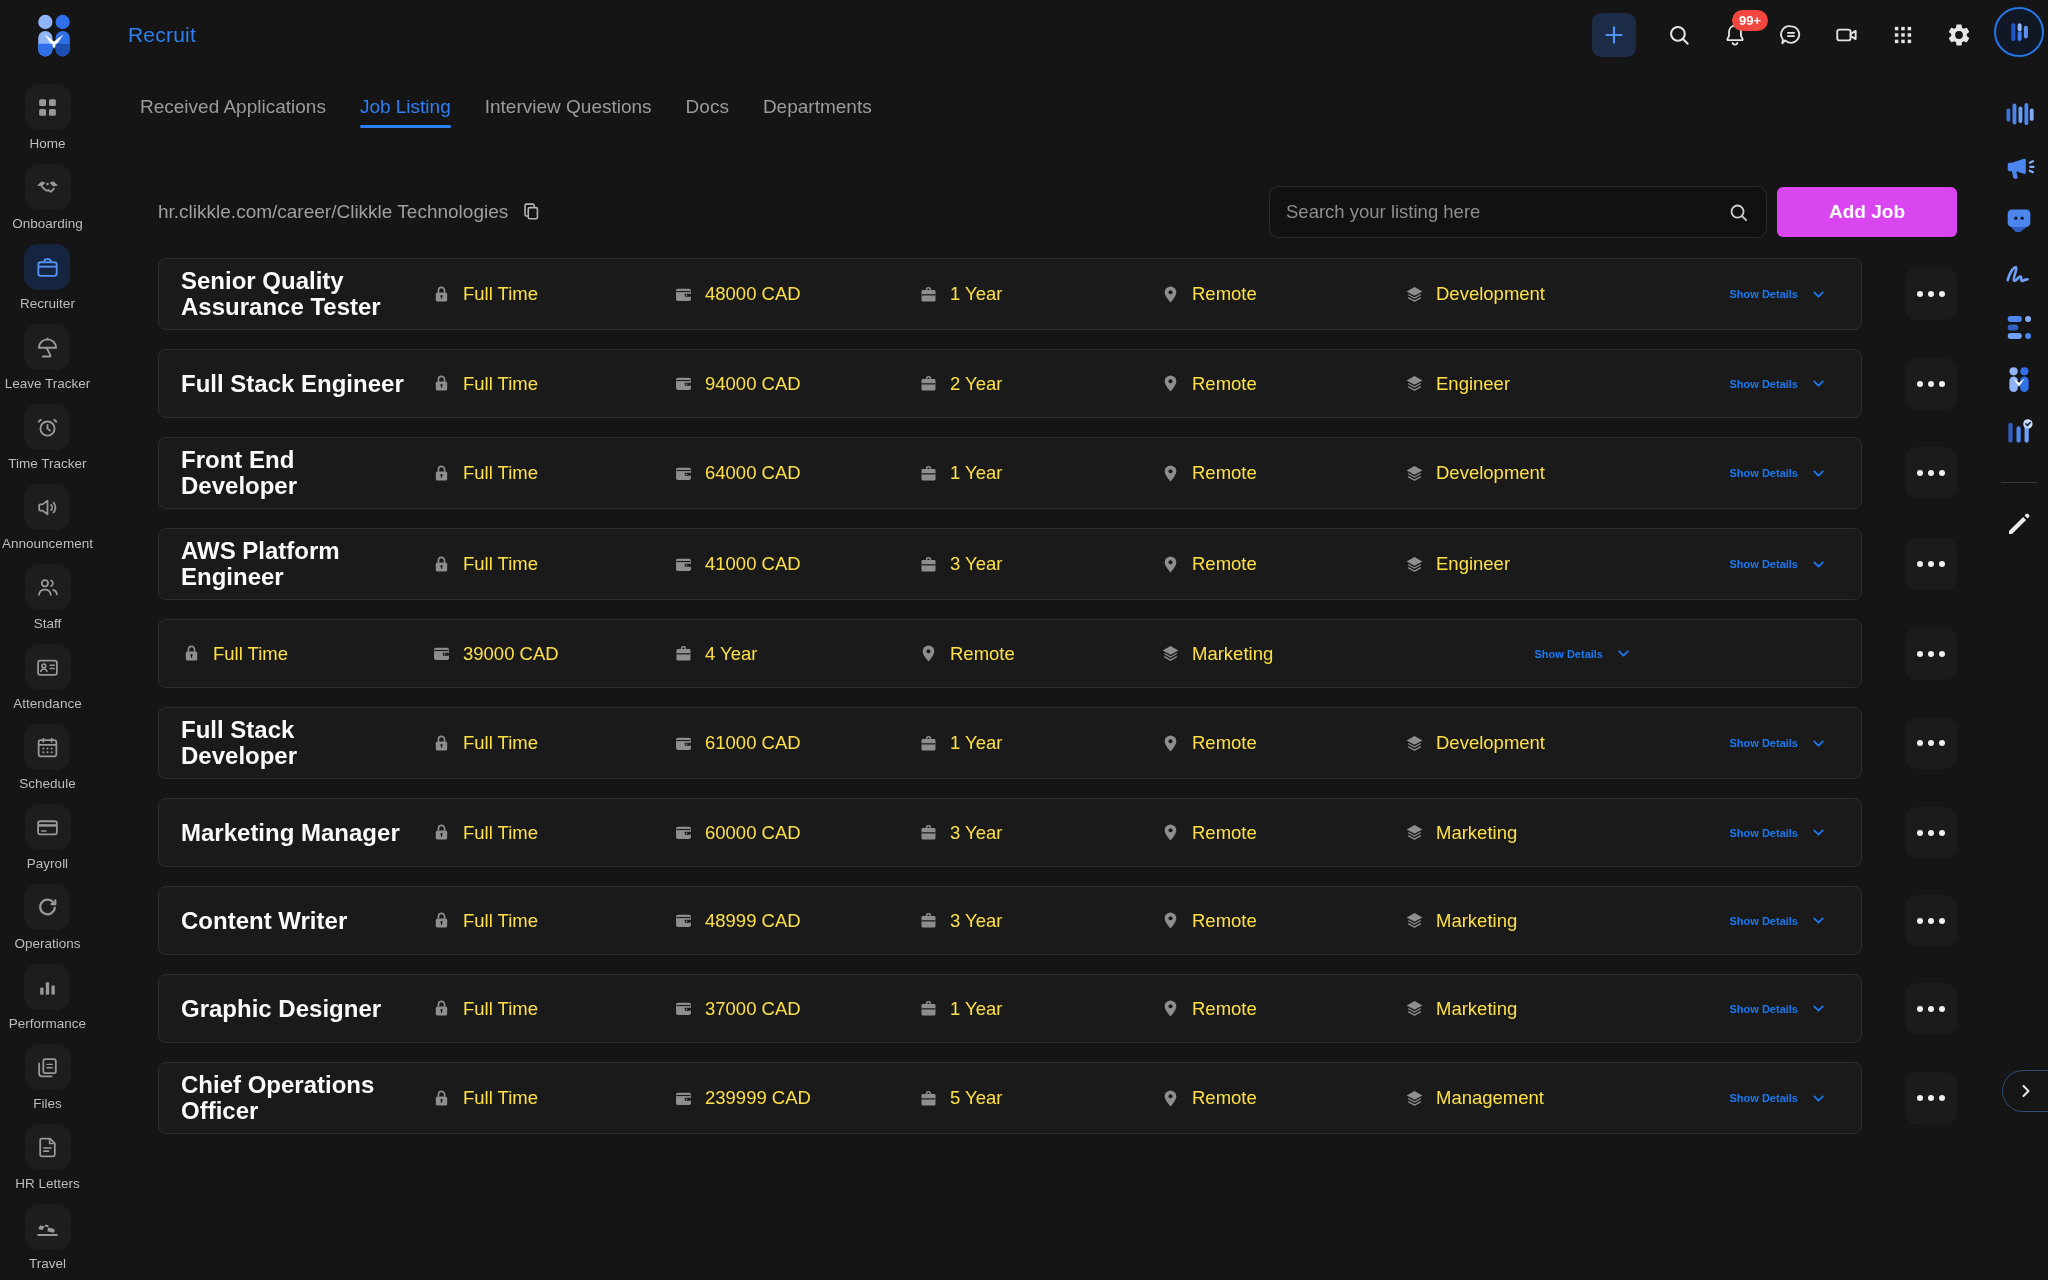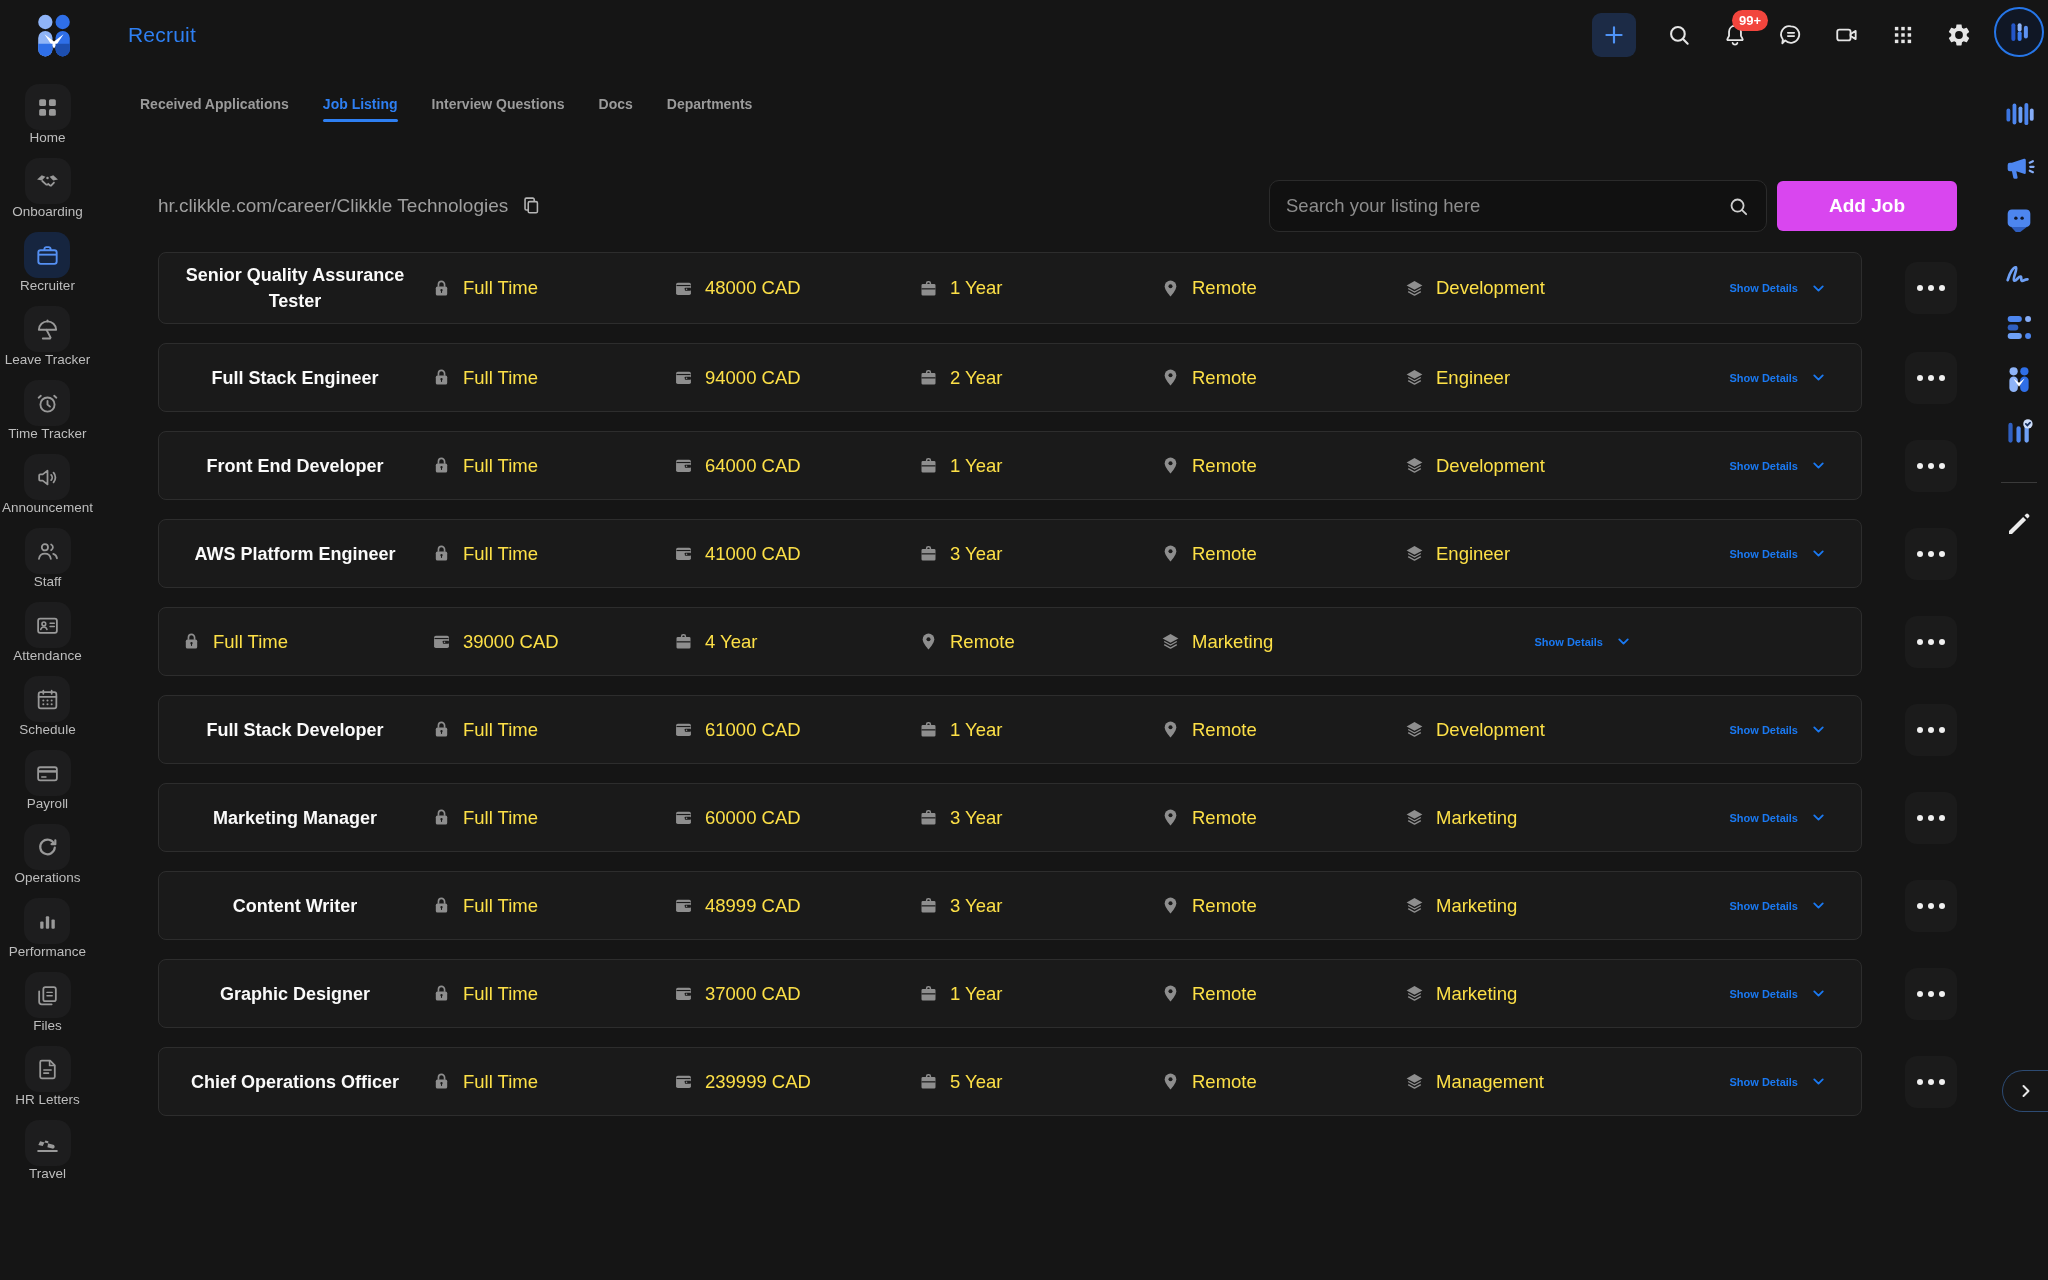--- a/index.html
+++ b/index.html
@@ -18,21 +18,21 @@
   .brand-logo { width:52px; height:52px; margin-left:28px; }
   .app-title { color:#2e7ff2; font-size:21px; margin-left:48px; letter-spacing:.2px; }
   .topbar-actions { margin-left:auto; display:flex; align-items:center; gap:30px; margin-right:18px; }
   .tb-icon { width:26px; height:26px; color:#e5e5e5; background:none; border:none; cursor:pointer; position:relative; }
   .plus-btn { width:44px; height:44px; border-radius:9px; background:#1c2b46; color:#4f93f6; border:none; display:flex; align-items:center; justify-content:center; cursor:pointer; }
   .plus-btn .ic svg { width:26px; height:26px; }
   .badge { position:absolute; top:-12px; left:10px; background:#f2453d; color:#fff; font-size:13px; font-weight:bold; border-radius:11px; padding:3px 7px; white-space:nowrap; }
 
   
   .leftrail { position:absolute; left:0; top:70px; bottom:0; width:95px; padding-top:14px; display:flex; flex-direction:column; align-items:center; gap:13px; }
-  .side-item { display:flex; flex-direction:column; align-items:center; cursor:pointer; background:none; border:none; }
+  .side-item { display:flex; flex-direction:column; align-items:center; gap:6px; cursor:pointer; background:none; border:none; }
   .side-item .iconbox { width:46px; height:46px; border-radius:14px; background:#1d1d1e; color:#999999; display:flex; align-items:center; justify-content:center; }
   .side-item .iconbox svg { width:25px; height:25px; }
   .side-item.active .iconbox { background:#16253f; color:#5590f3; }
   .side-item .lbl { font-size:13.5px; color:#bdbdbd; white-space:nowrap; }
 
   
   .rightrail { position:absolute; right:0; top:0; bottom:0; width:58px; display:flex; flex-direction:column; align-items:center; }
   .avatar-btn { width:50px; height:50px; margin-top:7px; border-radius:50%; border:2px solid #2676e8; background:#101725; display:flex; align-items:center; justify-content:center; cursor:pointer; }
   .avatar-btn svg { width:30px; height:30px; }
   .rail-icons { margin-top:40px; display:flex; flex-direction:column; gap:19px; align-items:center; }
@@ -40,42 +40,42 @@
   .rail-icon svg { width:34px; height:34px; }
   .rail-div { width:36px; height:1px; background:#3a3a3a; margin:14px 0 6px; }
   .pencil-btn { width:34px; height:34px; background:none; border:none; cursor:pointer; }
   .pencil-btn svg { width:30px; height:30px; }
   .expand-pill { position:absolute; right:0; bottom:168px; width:46px; height:42px; border:1px solid #2d4b73; border-right:none; border-radius:21px 0 0 21px; background:#161616; color:#e8e8e8; display:flex; align-items:center; justify-content:center; cursor:pointer; }
   .expand-pill svg { width:20px; height:20px; }
 
   
   .main { position:absolute; left:95px; top:70px; right:58px; bottom:0; }
   .tabs { display:flex; gap:34px; margin-left:45px; padding-top:26px; }
-  .tab { background:none; border:none; cursor:pointer; font-size:14px; color:#9b9b9b; font-weight:700; padding-bottom:10px; position:relative; }
+  .tab { background:none; border:none; cursor:pointer; font-size:19px; color:#9b9b9b; font-weight:400; padding-bottom:10px; position:relative; }
   .tab.active { color:#2e7ff2; }
   .tab.active::after { content:""; position:absolute; left:0; right:0; bottom:0; height:3px; border-radius:2px; background:#2e7ff2; }
 
   .content { margin-left:63px; margin-right:33px; }
   .toolbar { display:flex; align-items:center; margin-top:58px; height:52px; }
   .career-url { font-size:19px; color:#9f9f9f; }
   .copy-btn { background:none; border:none; color:#b5b5b5; cursor:pointer; margin-left:12px; }
   .copy-btn svg { width:22px; height:22px; }
   .searchbox { margin-left:auto; width:498px; height:52px; background:#111111; border:1px solid #2b2b2b; border-radius:10px; display:flex; align-items:center; padding:0 16px; }
   .searchbox input { flex:1; background:transparent; border:none; outline:none; color:#c2410c; font-size:18.5px; font-family:"Liberation Sans", sans-serif; }
   .searchbox input::placeholder { color:#8d8d8d; }
   .searchbox .ic { color:#cfcfcf; }
   .searchbox .ic svg { width:23px; height:23px; }
   .addjob-btn { margin-left:10px; width:180px; height:50px; border:none; border-radius:6px; background:#d946ef; color:#fff; font-size:19px; font-weight:bold; cursor:pointer; font-family:"Liberation Sans", sans-serif; }
 
   .joblist { margin-top:20px; display:flex; flex-direction:column; gap:19px; }
   .job-row { display:flex; align-items:center; }
   .job-card { flex:1; min-height:69px; background:#1a1a1a; border:1px solid #2d2d2d; border-radius:8px;
     display:grid; grid-template-columns:250px 242px 245px 242px 244px 262px 1fr;
     align-items:center; padding:9px 0 9px 22px; }
-  .job-title { color:#fafafa; font-weight:bold; font-size:18px; line-height:26px; width:228px;text-align:center; }
+  .job-title { color:#fafafa; font-weight:bold; font-size:24px; line-height:26px; width:228px; }
   .meta { display:flex; align-items:center; gap:11px; font-size:18.5px; color:#fde047; }
   .meta .ic { color:#8e8e8e; }
   .meta .ic svg { width:21px; height:21px; }
   .details-cell { display:flex; justify-content:flex-end; padding-right:34px; }
   .details-btn { background:none; border:none; cursor:pointer; color:#1a79f2; font-size:11px; font-weight:bold; display:flex; align-items:center; gap:12px; font-family:"Liberation Sans", sans-serif; }
   .details-btn .ic svg { width:17px; height:17px; }
   .dots-btn { width:52px; height:52px; margin-left:43px; border:none; border-radius:12px; background:#1b1b1b; cursor:pointer; display:flex; align-items:center; justify-content:center; gap:5px; flex:none; }
   .dots-btn i { width:6px; height:6px; border-radius:50%; background:#f0f0f0; }
 </style>
 </head>

